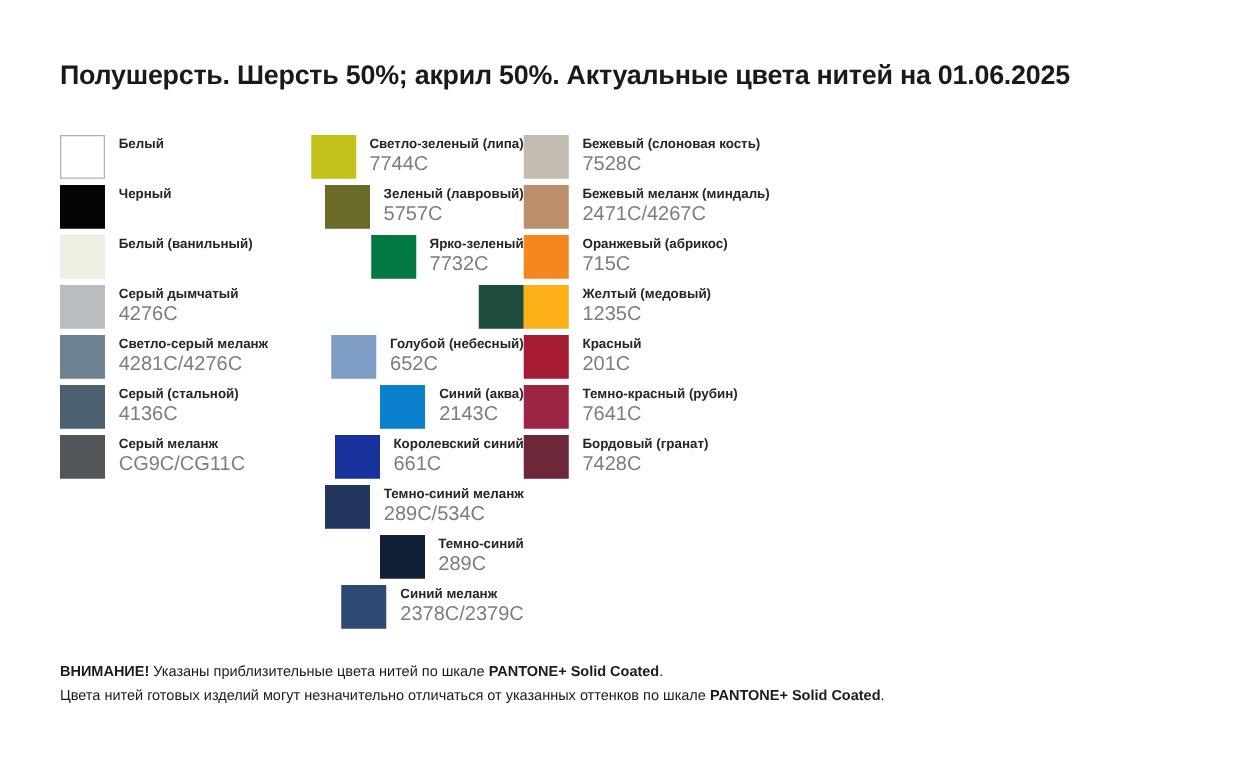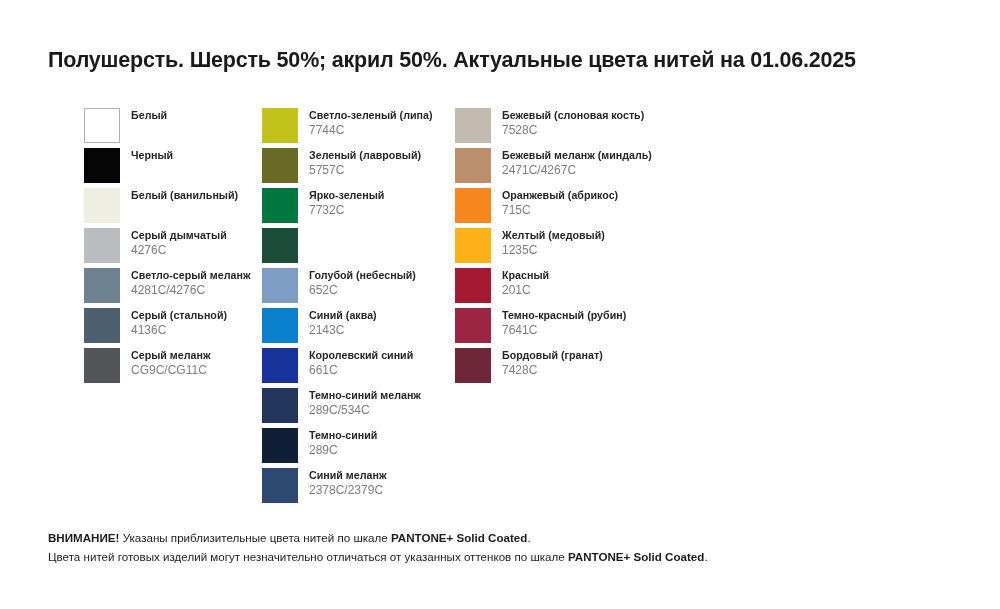--- a/index.html
+++ b/index.html
@@ -38,22 +38,22 @@
     top: 108px;
     width: 920px;
     display: flex;
     flex-direction: row;
     align-items: flex-start;
   }
   .swatch-column {
     display: flex;
     flex-direction: column;
   }
-  .col-1 { width: 178px; margin-left: 36px; }
-  .col-2 { width: 193px; }
+  .col-1 { width: 178px; }
+  .col-2 { width: 193px; align-items: flex-end; }
   .col-3 { width: 280px; }
 
   .swatch-row {
     display: flex;
     flex-direction: row;
     align-items: flex-start;
     height: 40px;
   }
   .chip {
     width: 36px;
@@ -69,21 +69,21 @@
     padding-top: 1px;
     line-height: 1.18;
   }
   .chip-name {
     font-size: 10.7px;
     font-weight: bold;
     color: #262626;
     white-space: nowrap;
   }
   .chip-code {
-    font-size: 12px;
+    font-size: 16px;
     font-weight: normal;
     color: #7d7d7d;
     white-space: nowrap;
     margin-top: 1px;
   }
   .chip-code:empty { display: none; }
 
   .footer {
     position: absolute;
     left: 48px;

